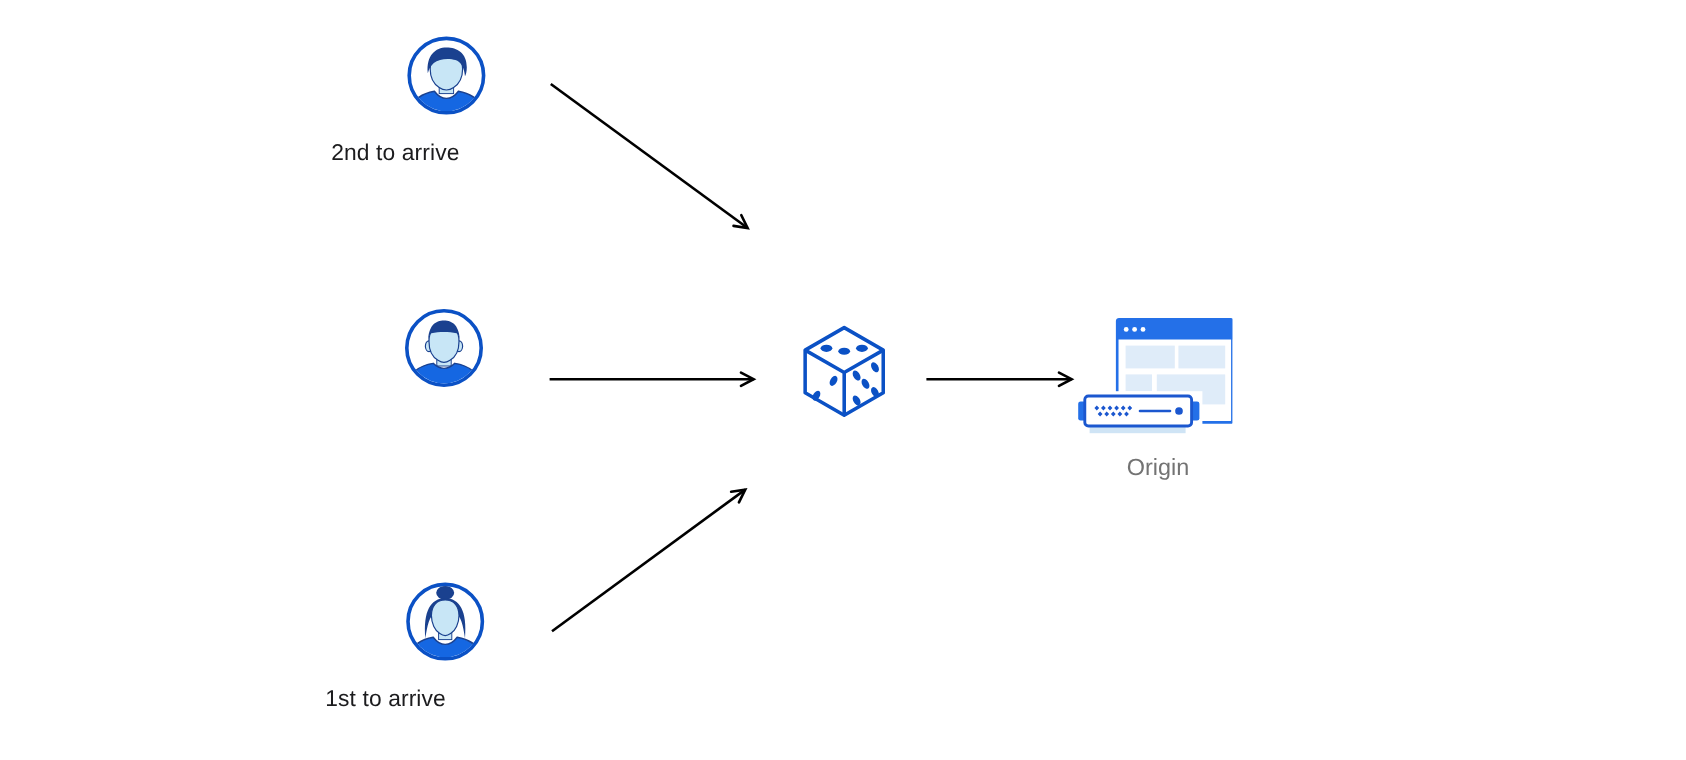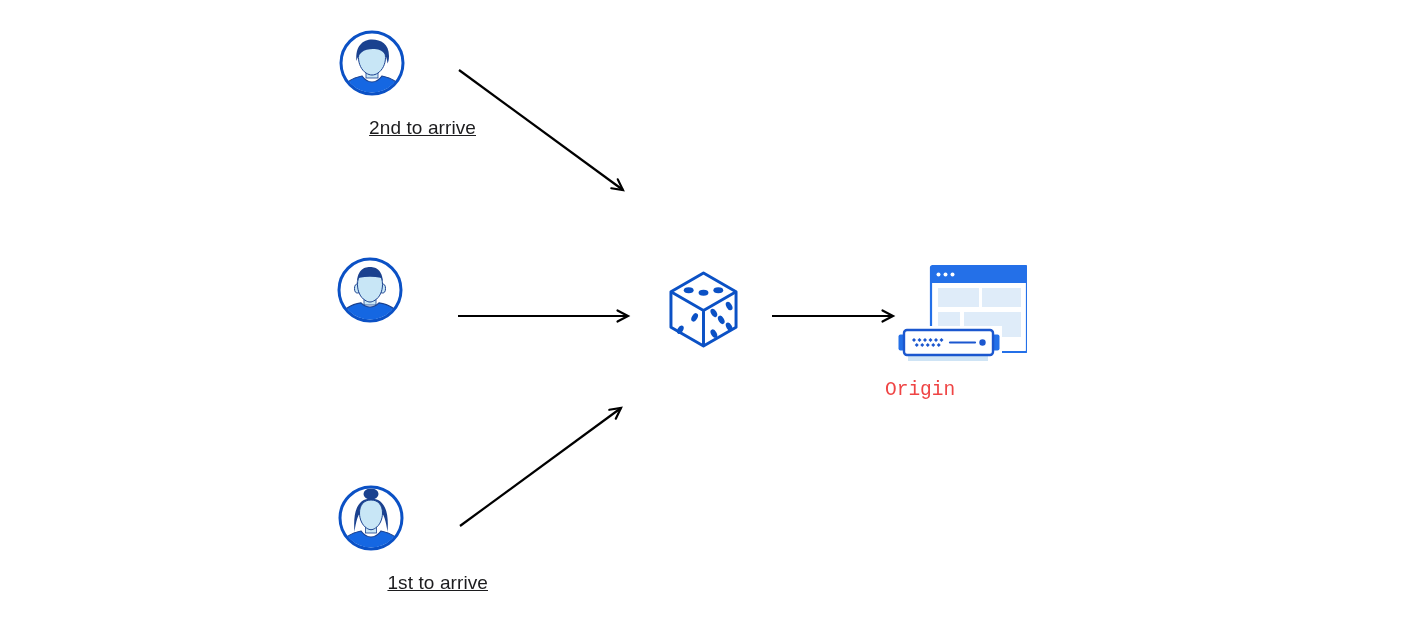--- a/index.html
+++ b/index.html
@@ -19,34 +19,33 @@
   .arrows-layer {
     position: absolute;
     left: 0; top: 0;
     width: 1405px;
     height: 633px;
     pointer-events: none;
   }
   .node-label {
     position: absolute;
     width: 200px;
-    text-align: right;
+    text-align: left;
     font-size: 19px;
     line-height: 22px;
     color: #1c1c1e;
     letter-spacing: 0.1px;
-    text-decoration: underline;
   }
   .origin-label {
     position: absolute;
     width: 160px;
+    text-align: center;
     font-size: 19.5px;
     line-height: 22px;
-    color: #ef4444;
-    font-family: Liberation Mono, monospace;
+    color: #737373;
   }
 </style>
 </head>
 <body>
 
 <div class="canvas">
 
   <svg class="arrows-layer" viewBox="0 0 1405 633">
     <defs>
       <marker id="head" markerUnits="userSpaceOnUse" markerWidth="20" markerHeight="20" refX="14" refY="9" orient="auto">
@@ -100,21 +99,21 @@
       </defs>
     <circle cx="33" cy="33" r="31" fill="#ffffff" stroke="var(--outline-blue)" stroke-width="3"></circle>
     <g clip-path="url(#c3)">
       <rect x="27.5" y="37" width="11" height="11" fill="var(--light-blue)" stroke="var(--dark-navy)" stroke-width="0.8"></rect>
       <path d="M2,66 C3,54 12,48 23,46 C26,50 30,52 33,52 C36,52 40,50 43,46 C54,48 63,54 64,66 Z" fill="var(--shirt-blue)" stroke="var(--dark-navy)" stroke-width="1.2"></path>
       <ellipse cx="33" cy="9" rx="7.5" ry="5.8" fill="var(--dark-navy)"></ellipse>
       <path d="M16.5,47 C14.5,24 21,13.5 33,13.5 C45,13.5 51.5,24 49.5,47 C48,36 46,28.5 41.5,25.5 C37.5,23 28.5,23 24.5,25.5 C20,28.5 18,36 16.5,47 Z" fill="var(--dark-navy)"></path>
       <path d="M33,15 C25.5,15 21.5,20.5 21.5,28 C21.5,34.5 24.5,40.5 28.5,43 C30.2,44.2 31.6,44.7 33,44.7 C34.4,44.7 35.8,44.2 37.5,43 C41.5,40.5 44.5,34.5 44.5,28 C44.5,20.5 40.5,15 33,15 Z" fill="var(--light-blue)" stroke="var(--dark-navy)" stroke-width="1"></path>
     </g>
   </svg>
-  <div class="node-label" style="left:288px; top:572px;">1st to arrive</div>
+  <div class="node-label" style="left:271px; top:572px;">1st to arrive</div>
 
   <svg class="abs" style="left:668px; top:270px;" width="71" height="79" viewBox="0 0 72 80">
     <g stroke="var(--outline-blue)" stroke-width="3" stroke-linejoin="round" fill="#ffffff">
       <path d="M36,3 L69,22 L69,58 L36,77 L3,58 L3,22 Z"></path>
       <path d="M3,22 L36,41 L69,22 M36,41 L36,77" fill="none"></path>
     </g>
     <g fill="var(--outline-blue)">
       <ellipse cx="21" cy="20.5" rx="5" ry="3"></ellipse>
       <ellipse cx="36" cy="23" rx="5" ry="3"></ellipse>
       <ellipse cx="51" cy="20.5" rx="5" ry="3"></ellipse>

